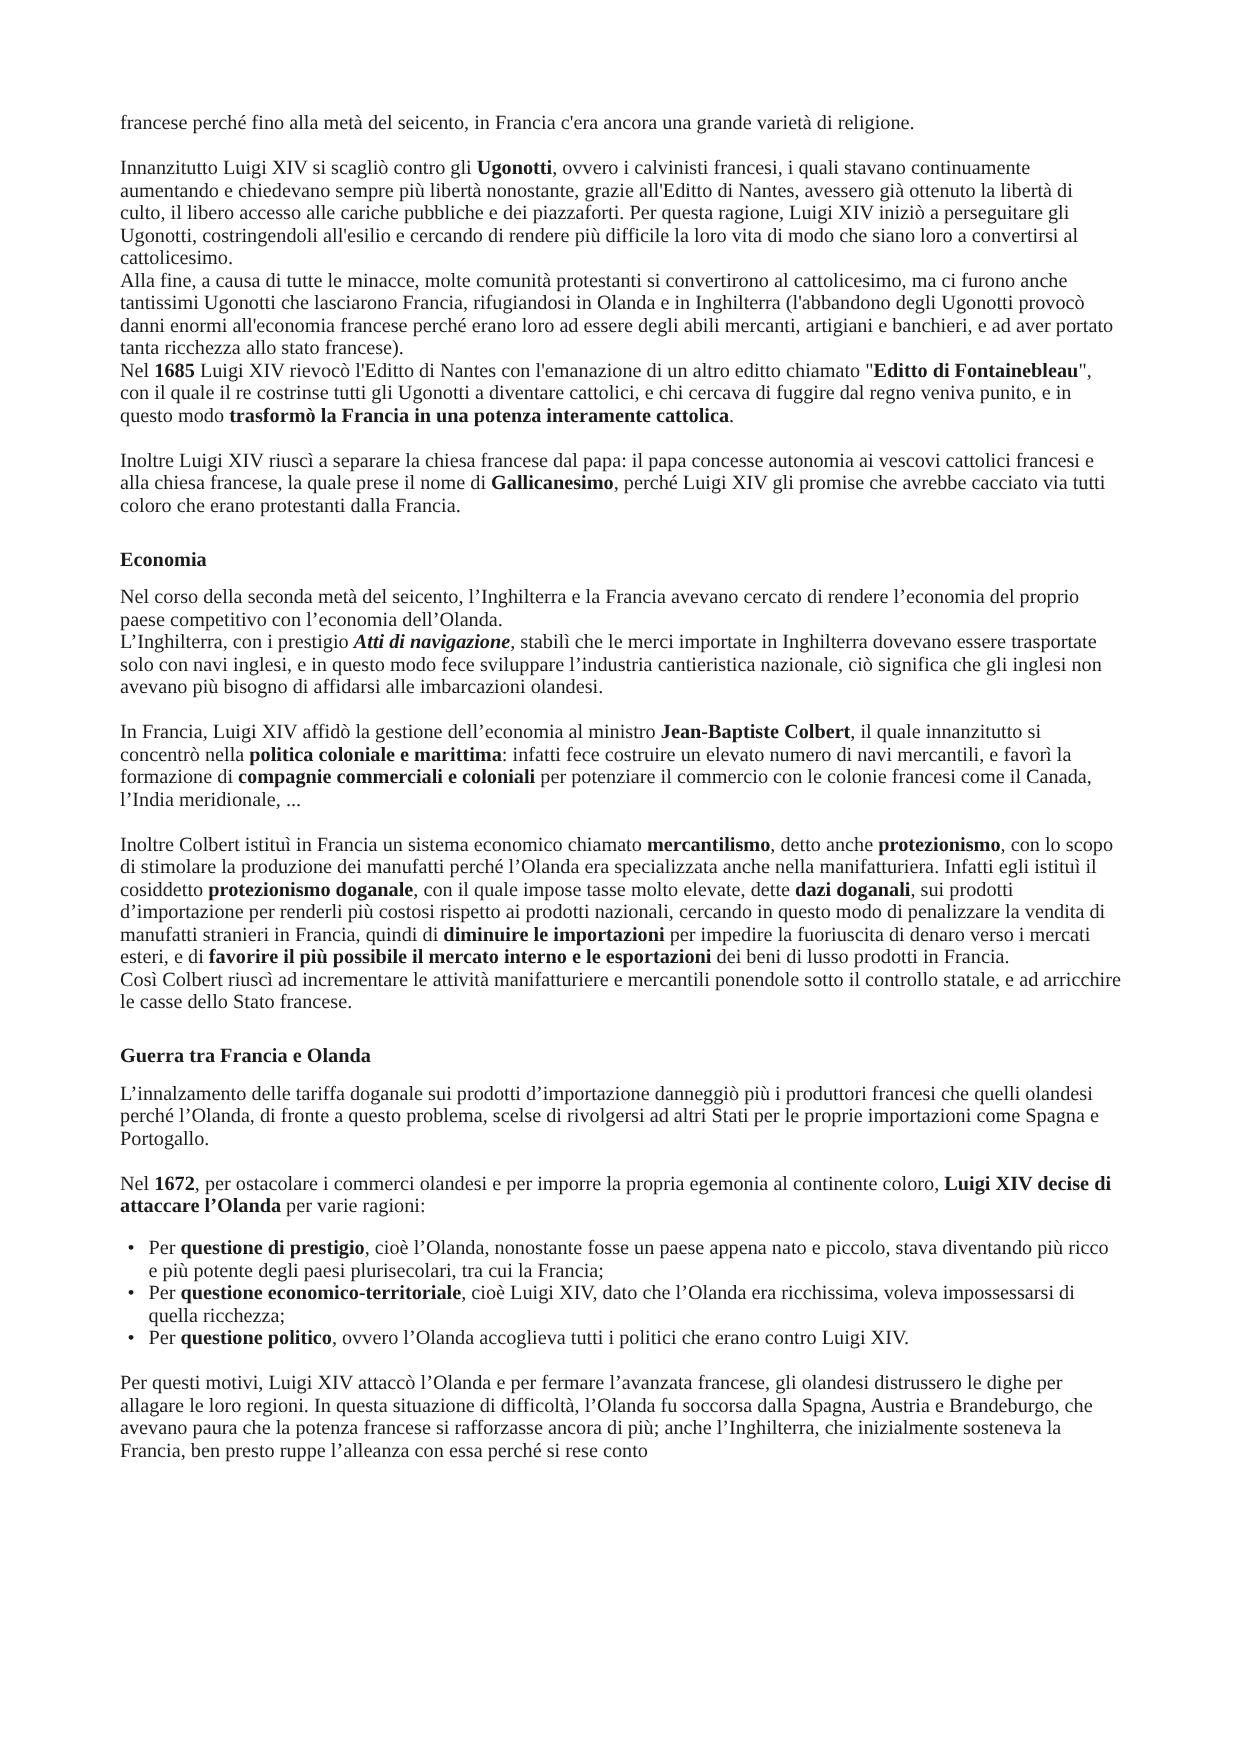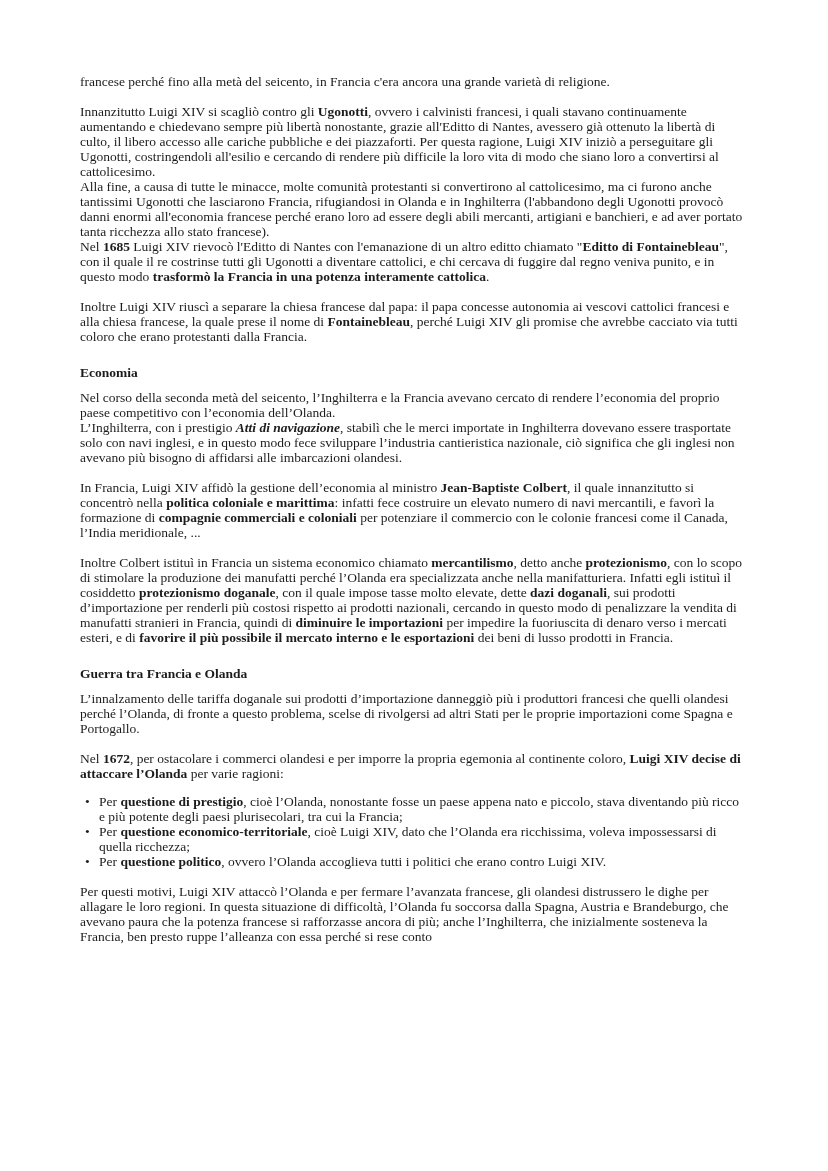--- a/index.html
+++ b/index.html
@@ -65,29 +65,30 @@
 <body>
 
 <div class="page">
   <div class="content">
       <p class="para"><span>francese perché fino alla metà del seicento, in Francia c'era ancora una grande varietà di religione.</span></p>
       <div class="spacer"></div>
       <p class="para"><span>Innanzitutto Luigi XIV si scagliò contro gli </span><span class="b">Ugonotti</span><span>, ovvero i calvinisti francesi, i quali stavano continuamente aumentando e chiedevano sempre più libertà nonostante, grazie all'Editto di Nantes, avessero già ottenuto la libertà di culto, il libero accesso alle cariche pubbliche e dei piazzaforti. Per questa ragione, Luigi XIV iniziò a perseguitare gli Ugonotti, costringendoli all'esilio e cercando di rendere più difficile la loro vita di modo che siano loro a convertirsi al cattolicesimo.</span></p>
       <p class="para"><span>Alla fine, a causa di tutte le minacce, molte comunità protestanti si convertirono al cattolicesimo, ma ci furono anche tantissimi Ugonotti che lasciarono Francia, rifugiandosi in Olanda e in Inghilterra (l'abbandono degli Ugonotti provocò danni enormi all'economia francese perché erano loro ad essere degli abili mercanti, artigiani e banchieri, e ad aver portato tanta ricchezza allo stato francese).</span></p>
       <p class="para"><span>Nel </span><span class="b">1685</span><span> Luigi XIV rievocò l'Editto di Nantes con l'emanazione di un altro editto chiamato "</span><span class="b">Editto di Fontainebleau</span><span>", con il quale il re costrinse tutti gli Ugonotti a diventare cattolici, e chi cercava di fuggire dal regno veniva punito, e in questo modo </span><span class="b">trasformò la Francia in una potenza interamente cattolica</span><span>.</span></p>
       <div class="spacer"></div>
-      <p class="para"><span>Inoltre Luigi XIV riuscì a separare la chiesa francese dal papa: il papa concesse autonomia ai vescovi cattolici francesi e alla chiesa francese, la quale prese il nome di </span><span class="b">Fontainebleau</span><span>, perché Luigi XIV gli promise che avrebbe cacciato via tutti coloro che erano protestanti dalla Francia.</span></p>
+      <p class="para"><span>Inoltre Luigi XIV riuscì a separare la chiesa francese dal papa: il papa concesse autonomia ai vescovi cattolici francesi e alla chiesa francese, la quale prese il nome di </span><span class="b">Gallicanesimo</span><span>, perché Luigi XIV gli promise che avrebbe cacciato via tutti coloro che erano protestanti dalla Francia.</span></p>
       <div class="spacer"></div>
       <h2 class="heading"><span class="b u">Economia</span></h2>
       <p class="para"><span>Nel corso della seconda metà del seicento, l’Inghilterra e la Francia avevano cercato di rendere l’economia del proprio paese competitivo con l’economia dell’Olanda.</span></p>
       <p class="para"><span>L’Inghilterra, con i prestigio </span><span class="b i">Atti di navigazione</span><span>, stabilì che le merci importate in Inghilterra dovevano essere trasportate solo con navi inglesi, e in questo modo fece sviluppare l’industria cantieristica nazionale, ciò significa che gli inglesi non avevano più bisogno di affidarsi alle imbarcazioni olandesi.</span></p>
       <div class="spacer"></div>
       <p class="para"><span>In Francia, Luigi XIV affidò la gestione dell’economia al ministro </span><span class="b">Jean-Baptiste Colbert</span><span>, il quale innanzitutto si concentrò nella </span><span class="b">politica coloniale e marittima</span><span>: infatti fece costruire un elevato numero di navi mercantili, e favorì la formazione di </span><span class="b">compagnie commerciali e coloniali</span><span> per potenziare il commercio con le colonie francesi come il Canada, l’India meridionale, ...</span></p>
       <div class="spacer"></div>
       <p class="para"><span>Inoltre Colbert istituì in Francia un sistema economico chiamato </span><span class="b">mercantilismo</span><span>, detto anche </span><span class="b">protezionismo</span><span>, con lo scopo di stimolare la </span><span class="u">produzione dei manufatti perché l’Olanda era specializzata anche nella manifatturiera</span><span>. Infatti egli istituì il cosiddetto </span><span class="b">protezionismo doganale</span><span>, con il quale impose tasse molto elevate, dette </span><span class="b">dazi doganali</span><span>, sui prodotti d’importazione per renderli più costosi rispetto ai prodotti nazionali, cercando in questo modo di penalizzare la vendita di manufatti stranieri in Francia, quindi di </span><span class="b">diminuire le importazioni</span><span> per impedire la fuoriuscita di denaro verso i mercati esteri, e di </span><span class="b">favorire il più possibile il mercato interno e le esportazioni</span><span> dei beni di lusso prodotti in Francia.</span></p>
+      <p class="para"><span>Così Colbert riuscì ad incrementare le attività manifatturiere e mercantili ponendole sotto il controllo statale, e ad arricchire le casse dello Stato francese.</span></p>
       <div class="spacer"></div>
       <h2 class="heading"><span class="b u">Guerra tra Francia e Olanda</span></h2>
       <p class="para"><span>L’innalzamento delle tariffa doganale sui prodotti d’importazione danneggiò più i produttori francesi che quelli olandesi perché l’Olanda, di fronte a questo problema, scelse di rivolgersi ad altri Stati per le proprie importazioni come Spagna e Portogallo.</span></p>
       <div class="spacer"></div>
       <p class="para"><span>Nel </span><span class="b">1672</span><span>, per ostacolare i commerci olandesi e per imporre la propria egemonia al continente coloro, </span><span class="b">Luigi XIV decise di attaccare l’Olanda</span><span> per varie ragioni:</span></p>
       <div class="spacer small"></div>
       <ul class="bullets">
         <li><span class="dot">•</span><span>Per </span><span class="b">questione di prestigio</span><span>, cioè l’Olanda, nonostante fosse un paese appena nato e piccolo, stava diventando più ricco e più potente degli paesi plurisecolari, tra cui la Francia;</span></li>
         <li><span class="dot">•</span><span>Per </span><span class="b">questione economico-territoriale</span><span>, cioè Luigi XIV, dato che l’Olanda era ricchissima, voleva impossessarsi di quella ricchezza;</span></li>
         <li><span class="dot">•</span><span>Per </span><span class="b">questione politico</span><span>, ovvero l’Olanda accoglieva tutti i politici che erano contro Luigi XIV.</span></li>

